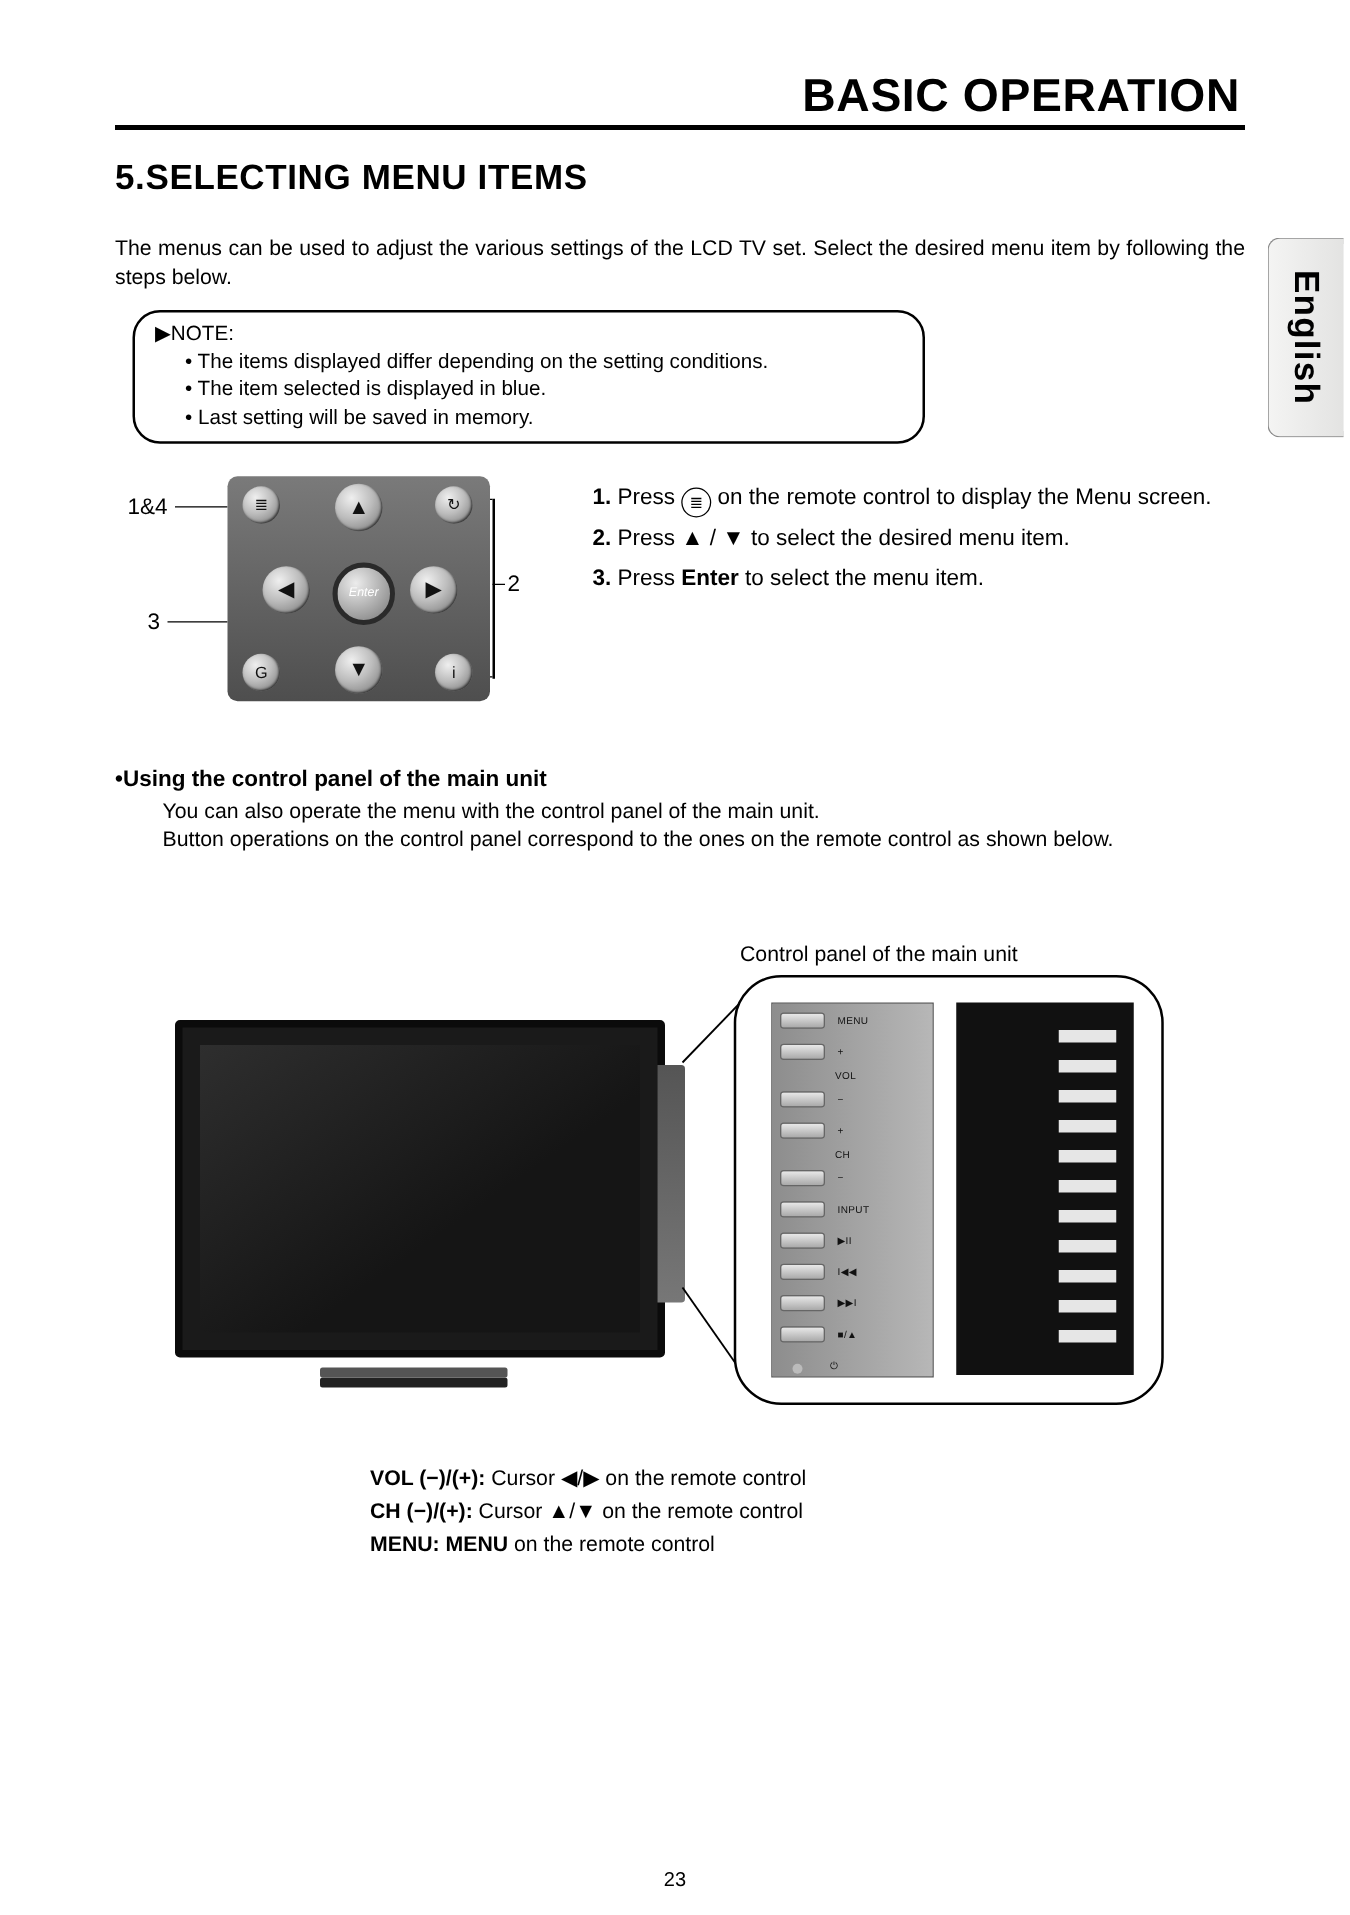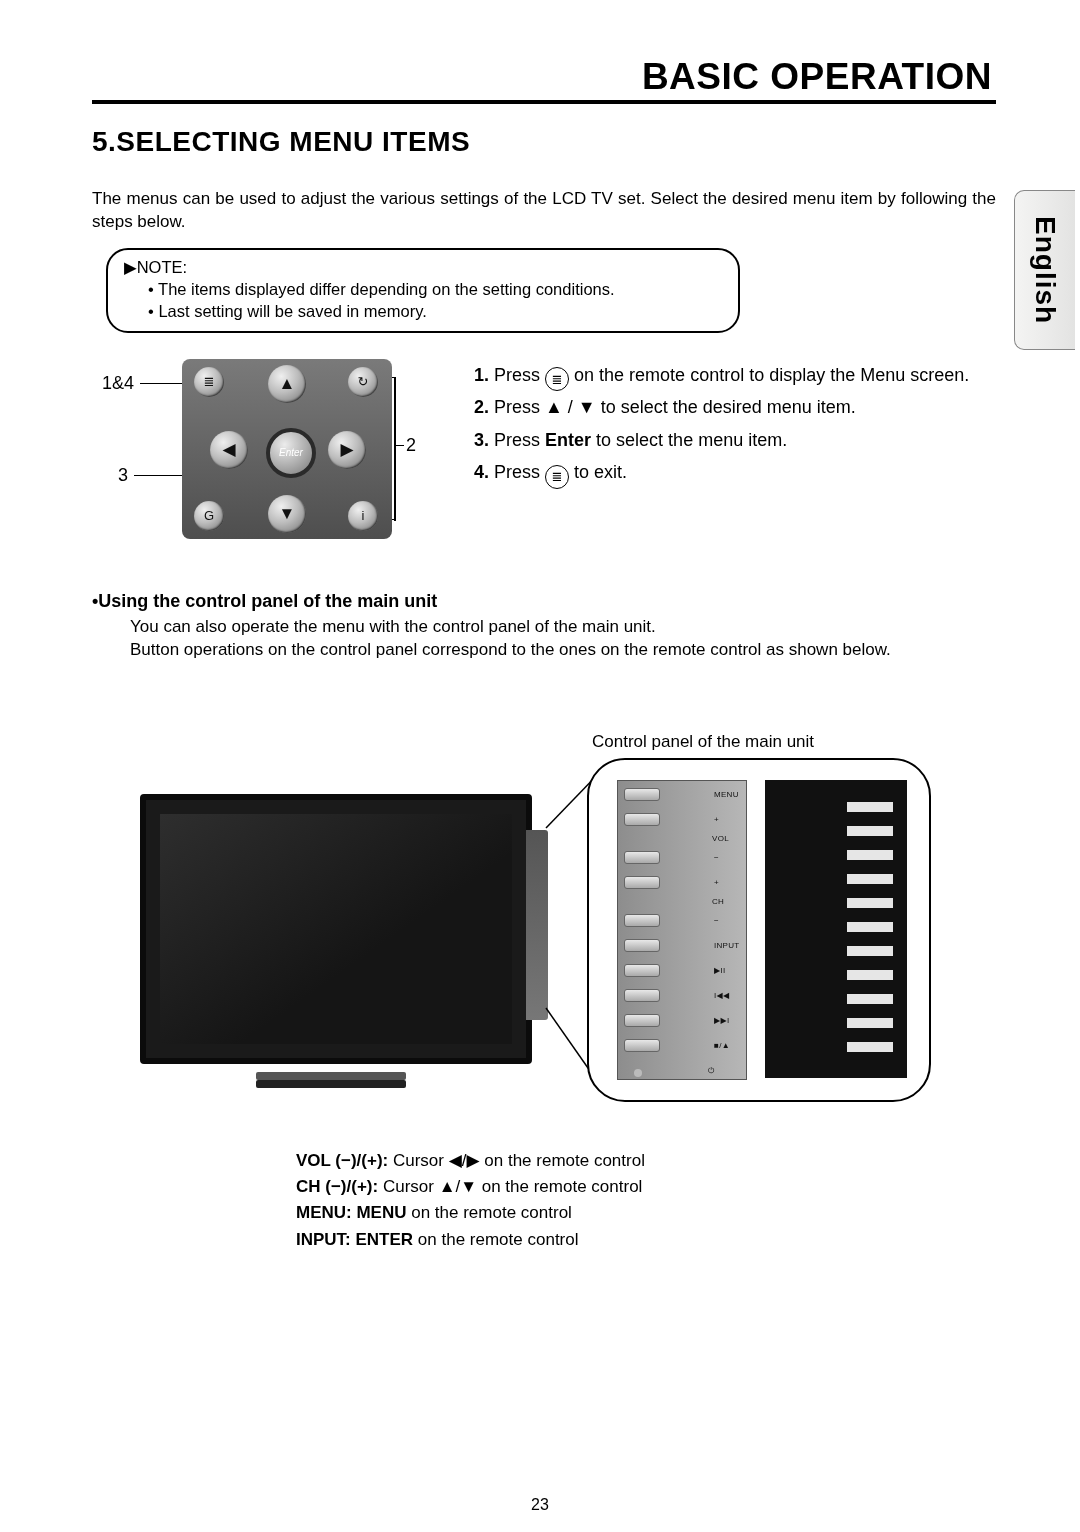--- a/index.html
+++ b/index.html
@@ -220,21 +220,20 @@
     left: 28px; top: 20px;
     width: 128px; height: 298px;
     background: linear-gradient(90deg,#8d8d8d,#b7b7b7);
     border: 1px solid #555;
   }
   .panel-row {
     display: flex;
     align-items: center;
     height: 22px;
     margin: 3px 6px;
-    gap: 44px;
   }
   .panel-btn {
     width: 34px; height: 11px;
     background: linear-gradient(#e8e8e8,#a9a9a9);
     border: 1px solid #666;
     border-radius: 3px;
     margin-right: 10px;
   }
   .panel-lab {
     font-size: 8px;
@@ -288,20 +287,21 @@
   <div class="lang-tab">English</div>
 
   <div class="section-title">5.SELECTING MENU ITEMS</div>
 
   <div class="intro">The menus can be used to adjust the various settings of the LCD TV set. Select the desired menu item by following the steps below.</div>
 
   <div class="note-box">
     <div class="note-label">▶NOTE:</div>
     <ul>
       <li>The items displayed differ depending on the setting conditions.</li>
+      <li>The item selected is displayed in blue.</li>
       <li>Last setting will be saved in memory.</li>
     </ul>
   </div>
 
 
   <div class="remote-row">
     <div class="remote-fig">
 
       <span class="callout-label" style="left:10px; top:20px;">1&amp;4</span>
       <span class="callout-line" style="left:48px; top:30px; width:42px; height:1.5px;"></span>
@@ -342,26 +342,20 @@
         <span>Press </span>
         <span>▲ / ▼</span>
         <span> to select the desired menu item.</span>
       </div>
       <div>
         <span class="bold">3.</span>
         <span>Press </span>
         <span class="bold">Enter</span>
         <span> to select the menu item.</span>
       </div>
-      <div>
-        <span class="bold">4.</span>
-        <span>Press </span>
-        <span class="glyph-box">≣</span>
-        <span> to exit.</span>
-      </div>
     </div>
   </div>
 
   <div class="cp-sub">•Using the control panel of the main unit</div>
   <div class="cp-desc">
     <span>You can also operate the menu with the control panel of the main unit.</span><br>
     <span>Button operations on the control panel correspond to the ones on the remote control as shown below.</span>
   </div>
 
   <div class="cp-caption">Control panel of the main unit</div>
@@ -444,17 +438,16 @@
         <div class="vent" style="top:238px;"></div>
         <div class="vent" style="top:262px;"></div>
       </div>
     </div>
   </div>
 
   <div class="mapping">
     <div><span class="b">VOL (−)/(+):</span><span> Cursor ◀/▶ on the remote control</span></div>
     <div><span class="b">CH (−)/(+):</span><span> Cursor ▲/▼ on the remote control</span></div>
     <div><span class="b">MENU: MENU</span><span> on the remote control</span></div>
-    <div><span class="b">INPUT: ENTER</span><span> on the remote control</span></div>
   </div>
 
   <div class="page-num">23</div>
 </div>
 
 </body></html>

